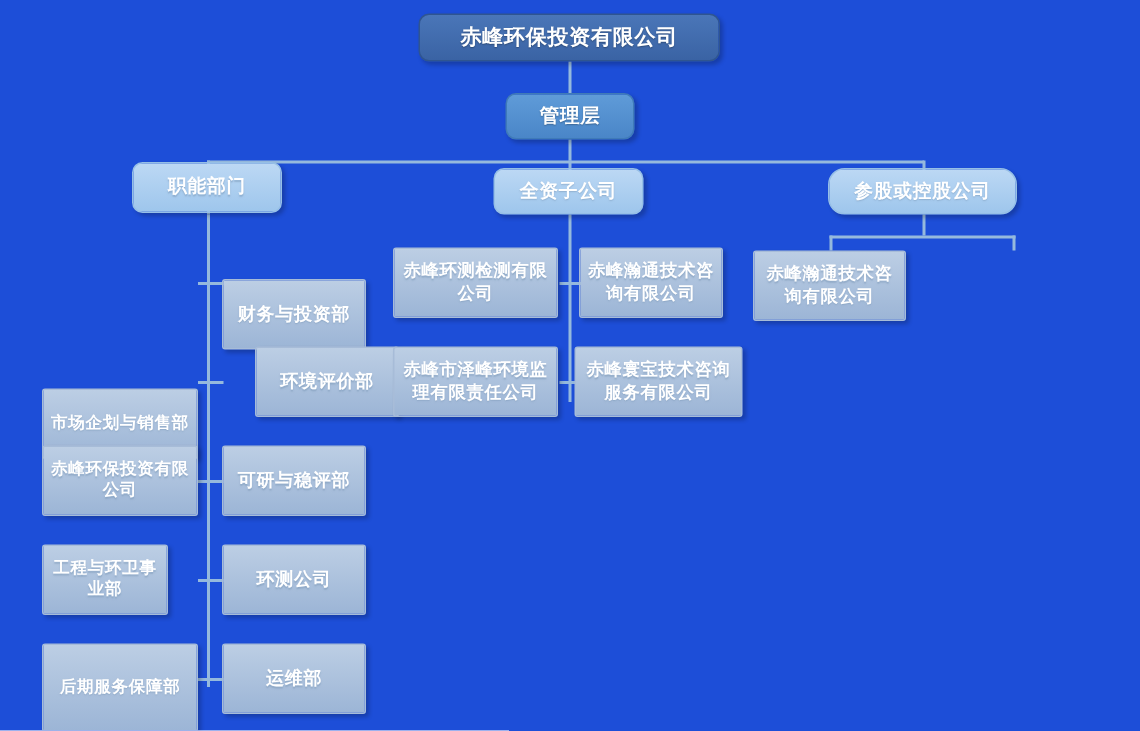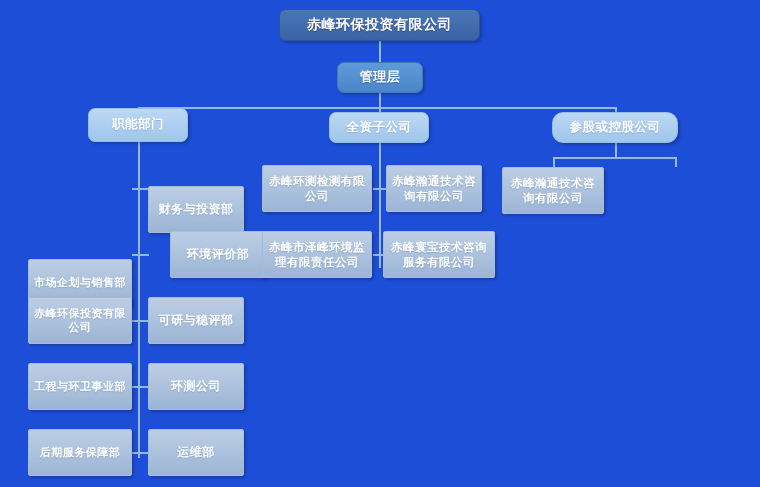--- a/index.html
+++ b/index.html
@@ -128,22 +128,22 @@
   <div class="node lvl2" style="left:337px; top:62px; width:86px; height:31px;">管理层</div>
 
   <div class="node lvl3" style="left:88px; top:108px; width:100px; height:34px;">职能部门</div>
 
   <div class="node lvl3" style="left:329px; top:112px; width:100px; height:31px;">全资子公司</div>
 
   <div class="node lvl3" style="left:552px; top:112px; width:126px; height:31px;border-radius:11px;">参股或控股公司</div>
 
   <div class="node leaf small" style="left:28px; top:231px; width:104px; height:47px;margin-top:28px;">市场企划与销售部</div>
   <div class="node leaf small" style="left:28px; top:297px; width:104px; height:47px;">赤峰环保投资有限公司</div>
-  <div class="node leaf small" style="left:28px; top:363px; width:104px; height:47px;">工程与环卫事业部</div>
-  <div class="node leaf small" style="left:28px; top:429px; width:104px; height:47px;">后期服务保障部</div>
+  <div class="node leaf small" style="left:28px; top:363px; width:84px; height:47px;">工程与环卫事业部</div>
+  <div class="node leaf small" style="left:28px; top:429px; width:104px; height:59px;">后期服务保障部</div>
 
   <div class="node leaf" style="left:148px; top:165px; width:96px; height:47px;margin-top:21px;">财务与投资部</div>
   <div class="node leaf" style="left:148px; top:231px; width:96px; height:47px;margin-left:22px;">环境评价部</div>
   <div class="node leaf" style="left:148px; top:297px; width:96px; height:47px;">可研与稳评部</div>
   <div class="node leaf" style="left:148px; top:363px; width:96px; height:47px;">环测公司</div>
   <div class="node leaf" style="left:148px; top:429px; width:96px; height:47px;">运维部</div>
 
   <div class="node leaf wide" style="left:262px; top:165px; width:110px; height:47px;">赤峰环测检测有限公司</div>
   <div class="node leaf wide" style="left:262px; top:231px; width:110px; height:47px;">赤峰市泽峰环境监理有限责任公司</div>
 

